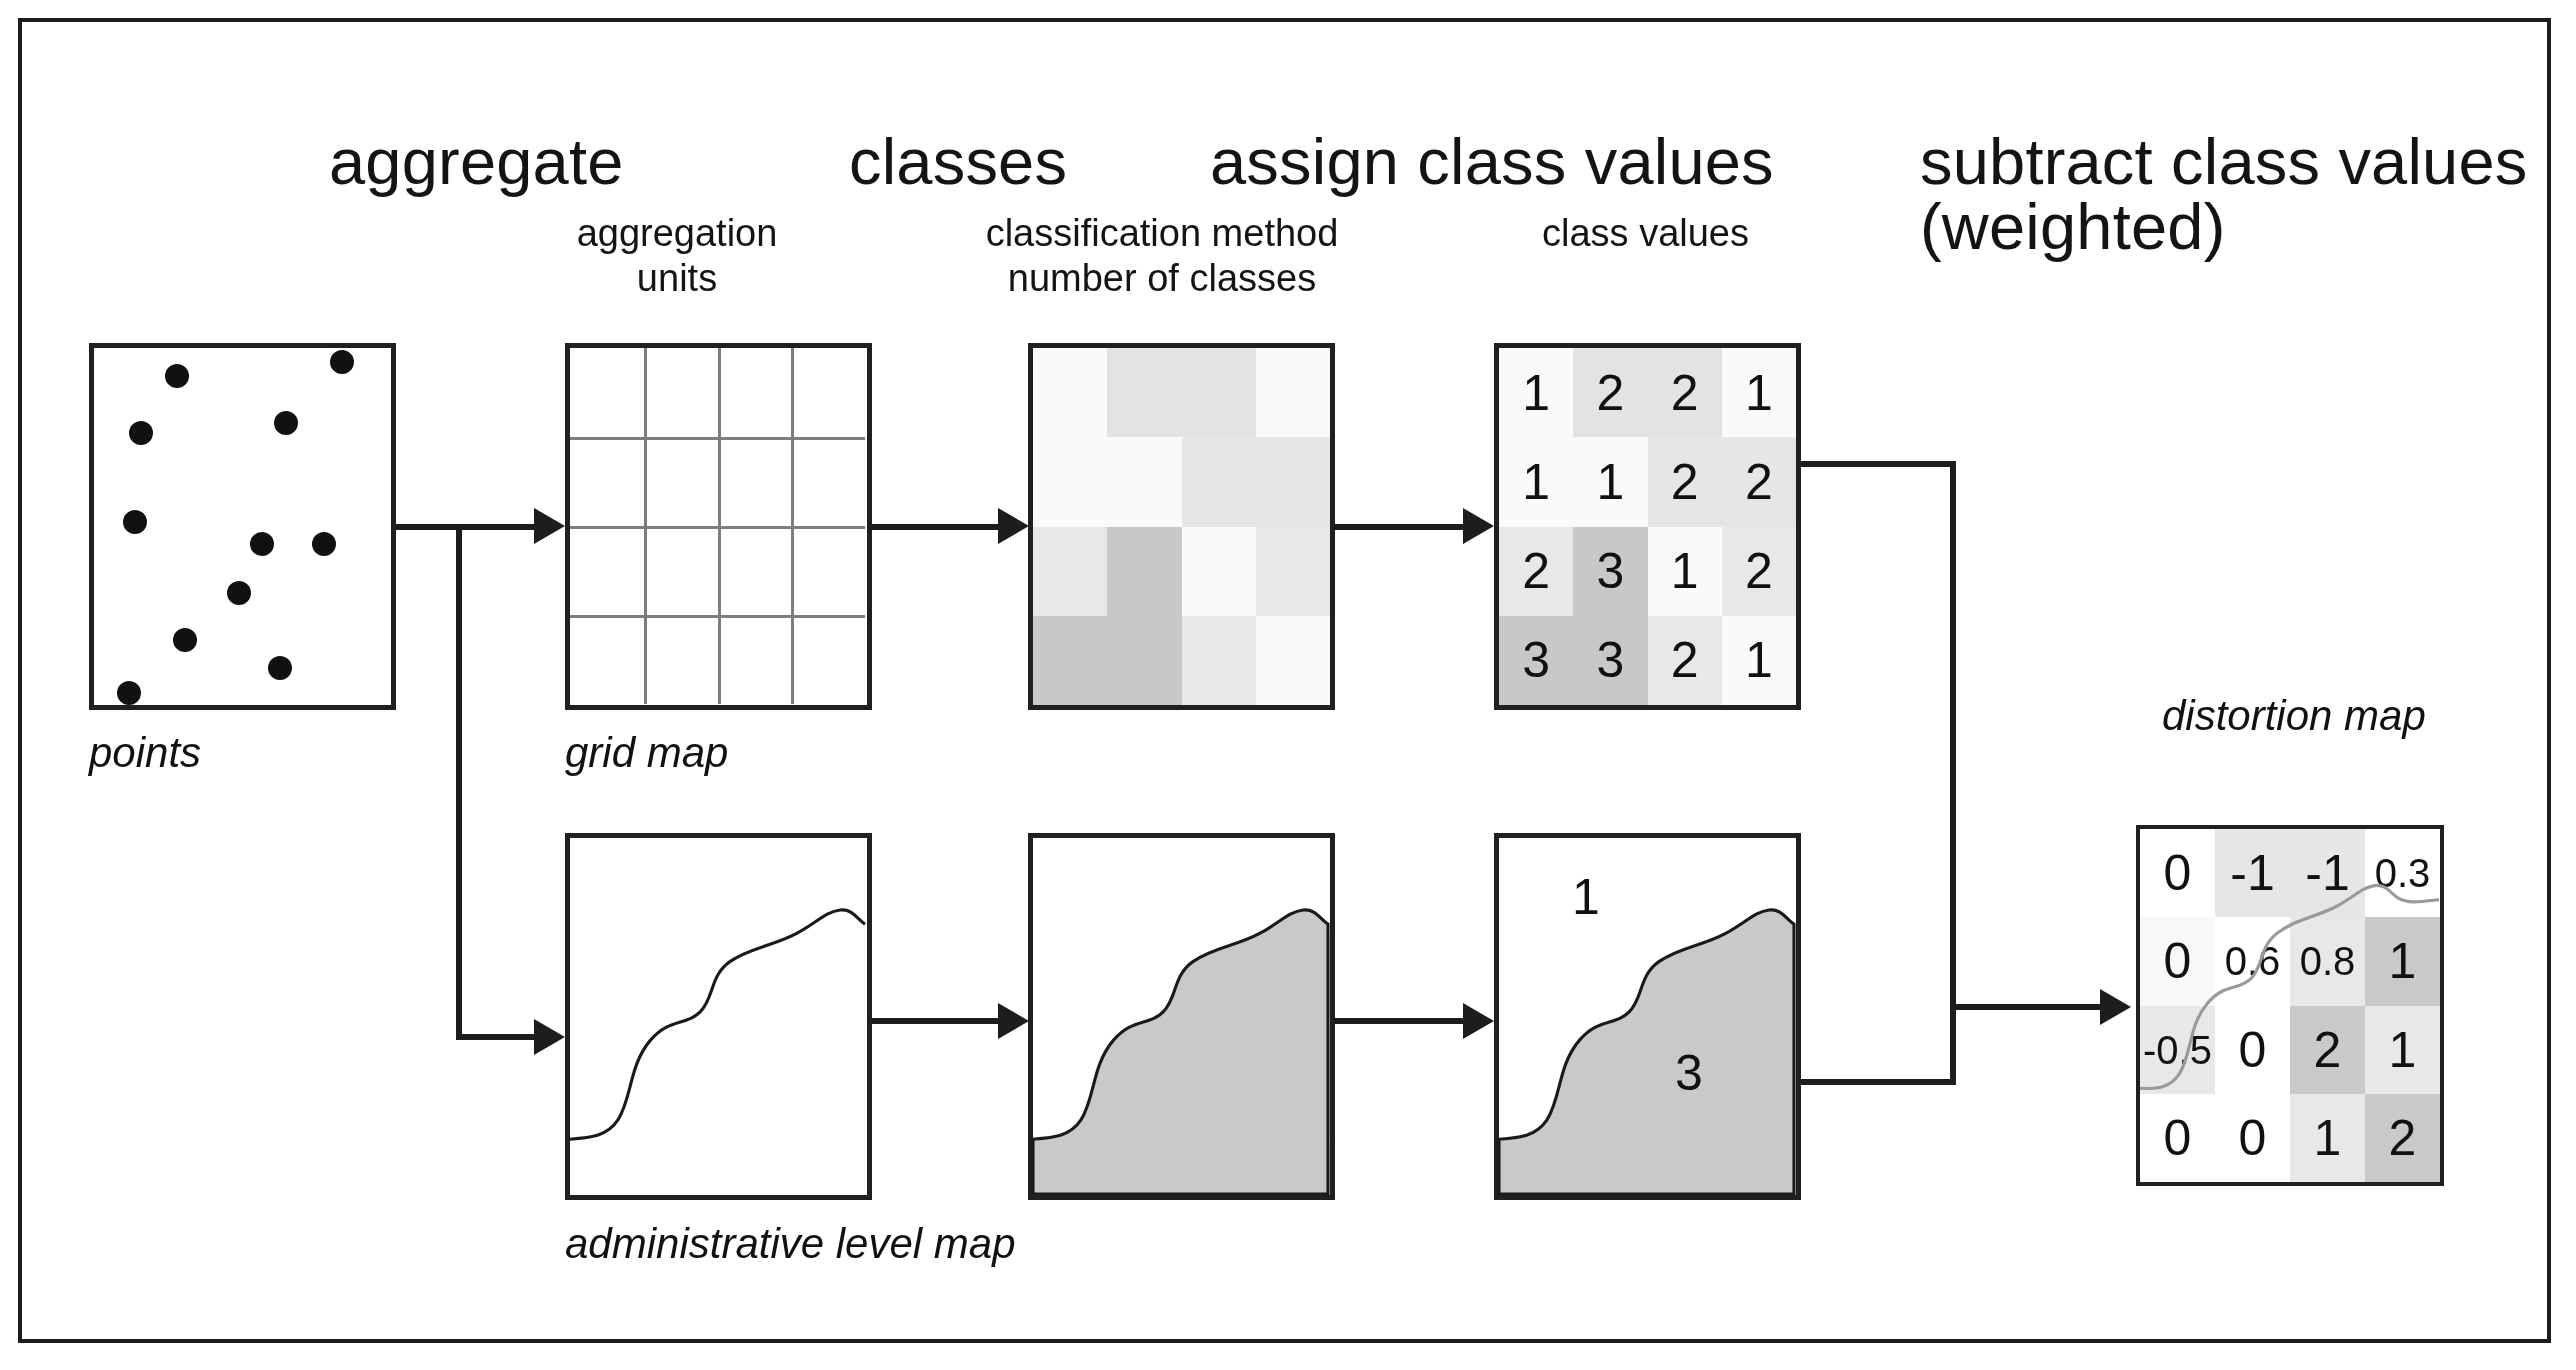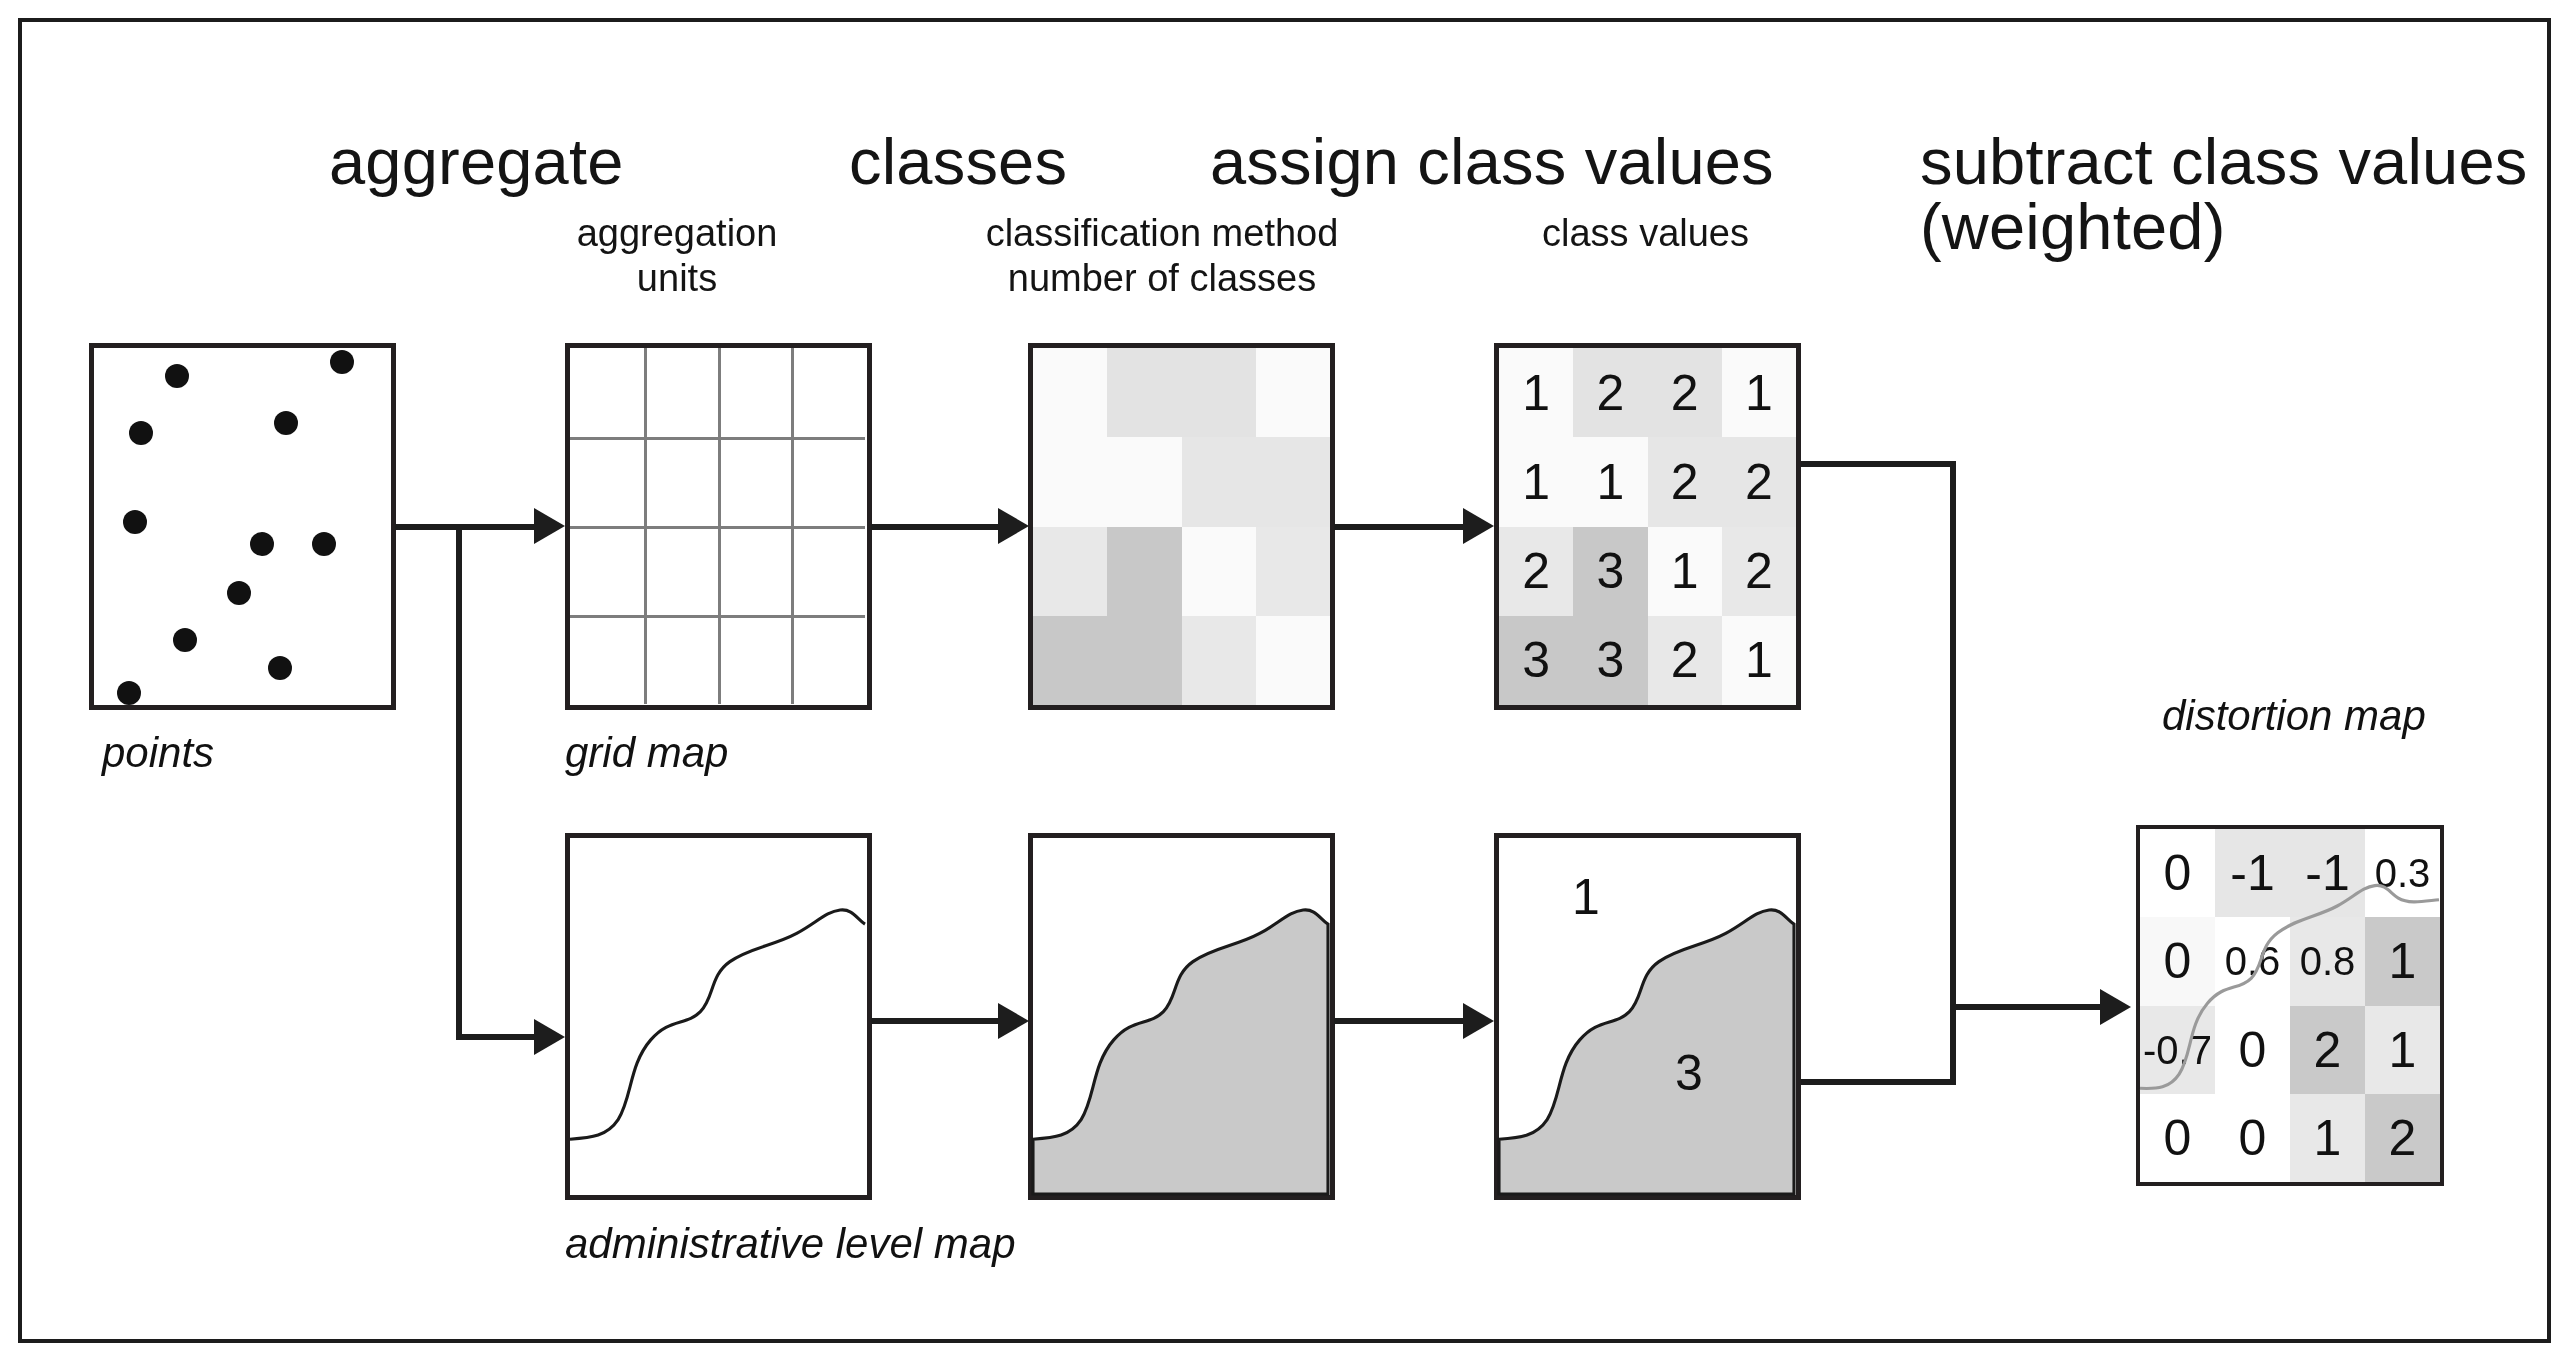--- a/index.html
+++ b/index.html
@@ -72,21 +72,21 @@
       <div class="dot" style="left: 35px; top: 73px;"></div>
       <div class="dot" style="left: 180px; top: 63px;"></div>
       <div class="dot" style="left: 29px; top: 162px;"></div>
       <div class="dot" style="left: 156px; top: 184px;"></div>
       <div class="dot" style="left: 218px; top: 184px;"></div>
       <div class="dot" style="left: 133px; top: 233px;"></div>
       <div class="dot" style="left: 79px; top: 280px;"></div>
       <div class="dot" style="left: 174px; top: 308px;"></div>
       <div class="dot" style="left: 23px; top: 333px;"></div>
     </div>
-  <div class="caption" style="left:102px;top:729px;text-align:center;">points</div>
+  <div class="caption" style="left:89px;top:729px;text-align:center;">points</div>
 
   <div class="box" id="grid-box" style="left:565px;top:343px;width:307px;height:367px;">
       <div class="gline-v" style="left: 74px; top: 0px; height: 356px;"></div>
       <div class="gline-v" style="left: 148px; top: 0px; height: 356px;"></div>
       <div class="gline-v" style="left: 221px; top: 0px; height: 356px;"></div>
       <div class="gline-h" style="top: 89px; left: 0px; width: 295px;"></div>
       <div class="gline-h" style="top: 178px; left: 0px; width: 295px;"></div>
       <div class="gline-h" style="top: 267px; left: 0px; width: 295px;"></div>
     </div>
   <div class="caption" style="left:565px;top:729px;">grid map</div>
@@ -166,21 +166,21 @@
   <div class="box thin" id="distortion-box" style="left:2136px;top:825px;width:308px;height:361px;">
     <div class="cellwrap" id="distortion-cells">
         <div class="cell" style="background: rgb(255, 255, 255);">0</div>
         <div class="cell" style="background: rgb(230, 230, 230);">-1</div>
         <div class="cell" style="background: rgb(230, 230, 230);">-1</div>
         <div class="cell sm" style="background: rgb(255, 255, 255);">0.3</div>
         <div class="cell" style="background: rgb(248, 248, 248);">0</div>
         <div class="cell sm" style="background: rgb(255, 255, 255);">0.6</div>
         <div class="cell sm" style="background: rgb(232, 232, 232);">0.8</div>
         <div class="cell" style="background: rgb(201, 201, 201);">1</div>
-        <div class="cell sm" style="background: rgb(232, 232, 232);">-0.7</div>
+        <div class="cell sm" style="background: rgb(232, 232, 232);">-0.5</div>
         <div class="cell" style="background: rgb(255, 255, 255);">0</div>
         <div class="cell" style="background: rgb(201, 201, 201);">2</div>
         <div class="cell" style="background: rgb(232, 232, 232);">1</div>
         <div class="cell" style="background: rgb(255, 255, 255);">0</div>
         <div class="cell" style="background: rgb(255, 255, 255);">0</div>
         <div class="cell" style="background: rgb(232, 232, 232);">1</div>
         <div class="cell" style="background: rgb(201, 201, 201);">2</div>
       </div>
     <svg viewBox="0 0 382 448" width="299" height="352" preserveAspectRatio="none" style="pointer-events:none;">
       <path d="M0,330 C22,331 38,330 50,312 C66,288 62,250 86,222

